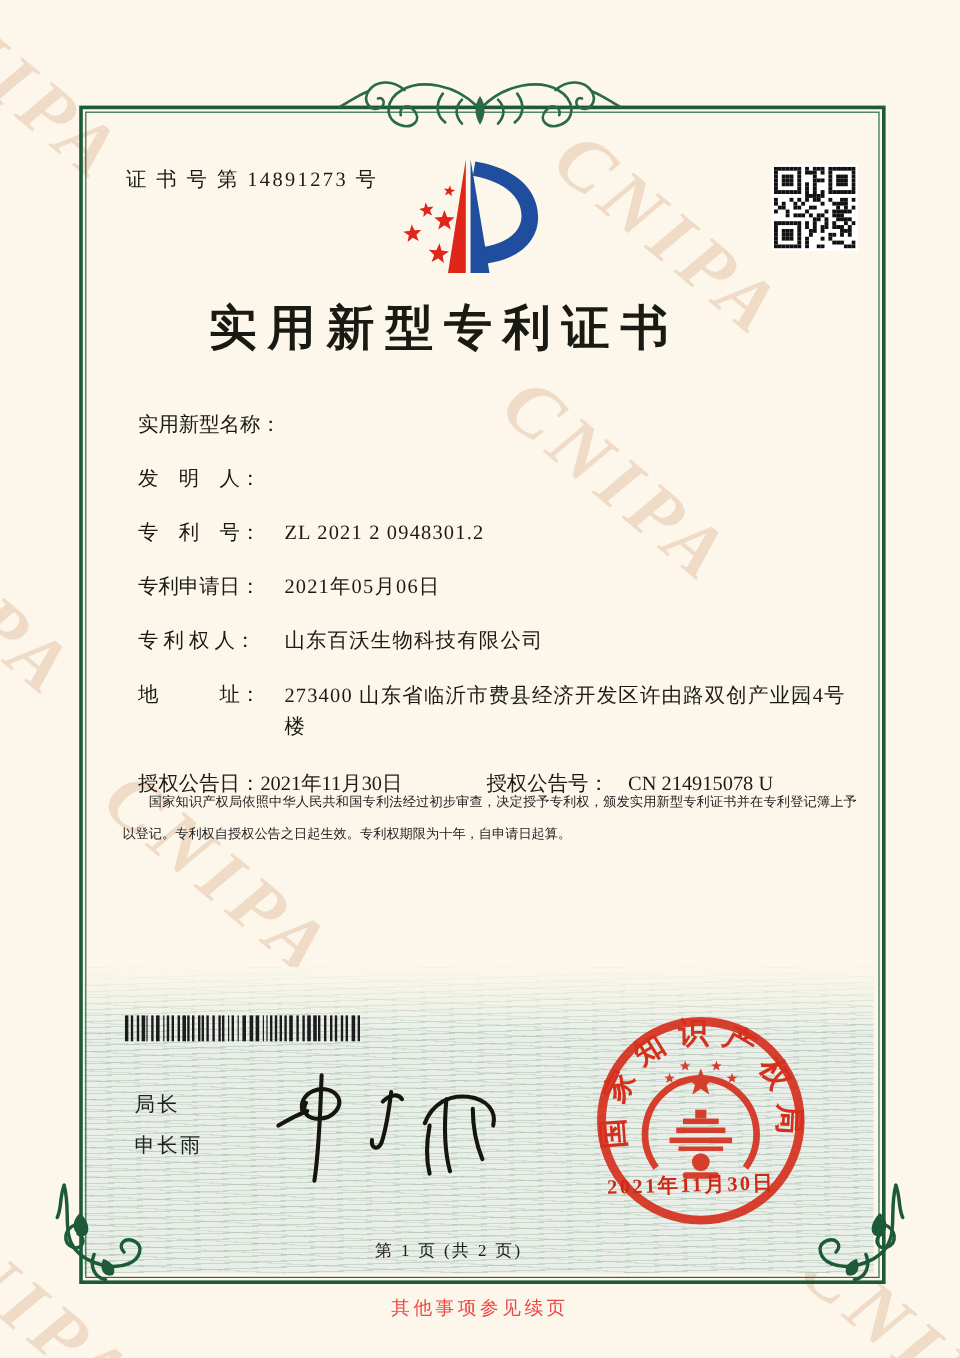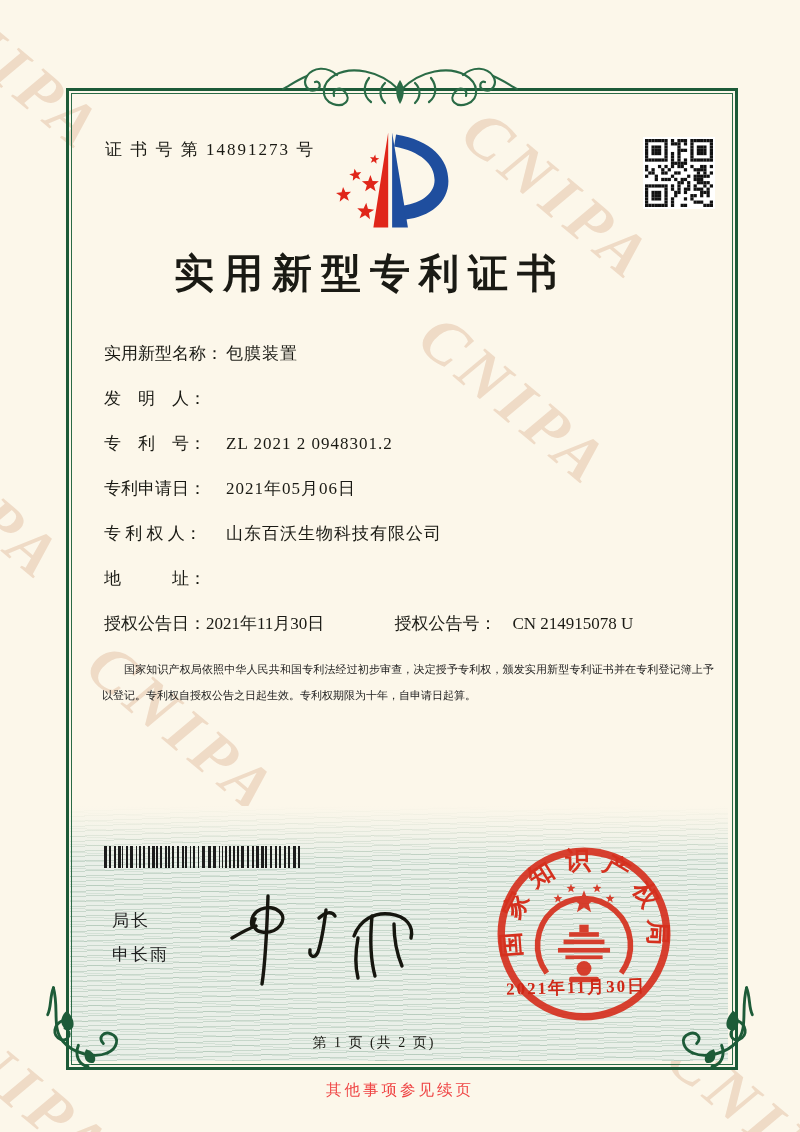--- a/index.html
+++ b/index.html
@@ -19,21 +19,21 @@
                       repeating-linear-gradient(183deg, rgba(120,160,135,.18) 0 1px, transparent 1px 8px);}
   .wave-zone::before{content:"";position:absolute;left:0;top:0;right:0;height:55px;
      background:linear-gradient(#fcf7ea,rgba(252,247,234,0));}
   .content{position:absolute;inset:0;z-index:3;}
   .cert-no{position:absolute;left:105px;top:138px;font-size:17px;letter-spacing:2px;}
   .logo{position:absolute;left:323px;top:126px;width:158px;height:110px;}
   .qr{position:absolute;left:643px;top:137px;width:68px;height:68px;background:#fff;padding:2px;}
   .title{position:absolute;left:0;top:246px;width:740px;text-align:center;font-size:40px;
          font-weight:bold;letter-spacing:9px;}
   .fields{position:absolute;left:104px;top:342px;width:614px;font-size:17px;}
-  .frow{display:flex;line-height:23px;margin-bottom:22px;}
+  .frow{display:flex;line-height:23px;margin-bottom:22px;margin-left:11px;}
   .flabel{white-space:pre;min-width:122px;flex:none;}
   .fvalue{flex:1;letter-spacing:1px;}
   .addr .fvalue{line-height:26px;}
   .grant{display:flex;margin-bottom:0;}
   .grant .pair2{margin-left:70px;display:flex;gap:16px;}
   .paras{position:absolute;left:102px;top:656px;width:612px;font-size:11px;line-height:26px;
          text-align:justify;color:#222;}
   .paras p{margin:0;text-indent:2em;}
   .barcode{position:absolute;left:104px;top:846px;width:196px;height:22px;}
   .signer{position:absolute;left:112px;top:904px;font-family:"Liberation Sans","DejaVu Sans",sans-serif;
@@ -345,39 +345,39 @@
         <rect x="54" y="60" width="3" height="3"></rect>
         <rect x="57" y="60" width="3" height="3"></rect>
         <rect x="60" y="60" width="3" height="3"></rect>
       </svg>
 
     <div class="title">实用新型专利证书</div>
 
     <div class="fields">
       <div class="frow">
         <span class="flabel">实用新型名称：</span>
-        <span class="fvalue">包膜装置</span>
       </div>
       <div class="frow">
         <span class="flabel">发　明　人：</span>
       </div>
       <div class="frow">
         <span class="flabel">专　利　号：</span>
         <span class="fvalue">ZL 2021 2 0948301.2</span>
       </div>
       <div class="frow">
         <span class="flabel">专利申请日：</span>
         <span class="fvalue">2021年05月06日</span>
       </div>
       <div class="frow">
         <span class="flabel">专 利 权 人：</span>
         <span class="fvalue">山东百沃生物科技有限公司</span>
       </div>
       <div class="frow addr">
         <span class="flabel">地　　　址：</span>
+        <span class="fvalue">273400 山东省临沂市费县经济开发区许由路双创产业园4号楼</span>
       </div>
       <div class="frow grant">
         <span>授权公告日：</span>
         <span>2021年11月30日</span>
         <span class="pair2">
           <span>授权公告号：</span>
           <span>CN 214915078 U</span>
         </span>
       </div>
     </div>

